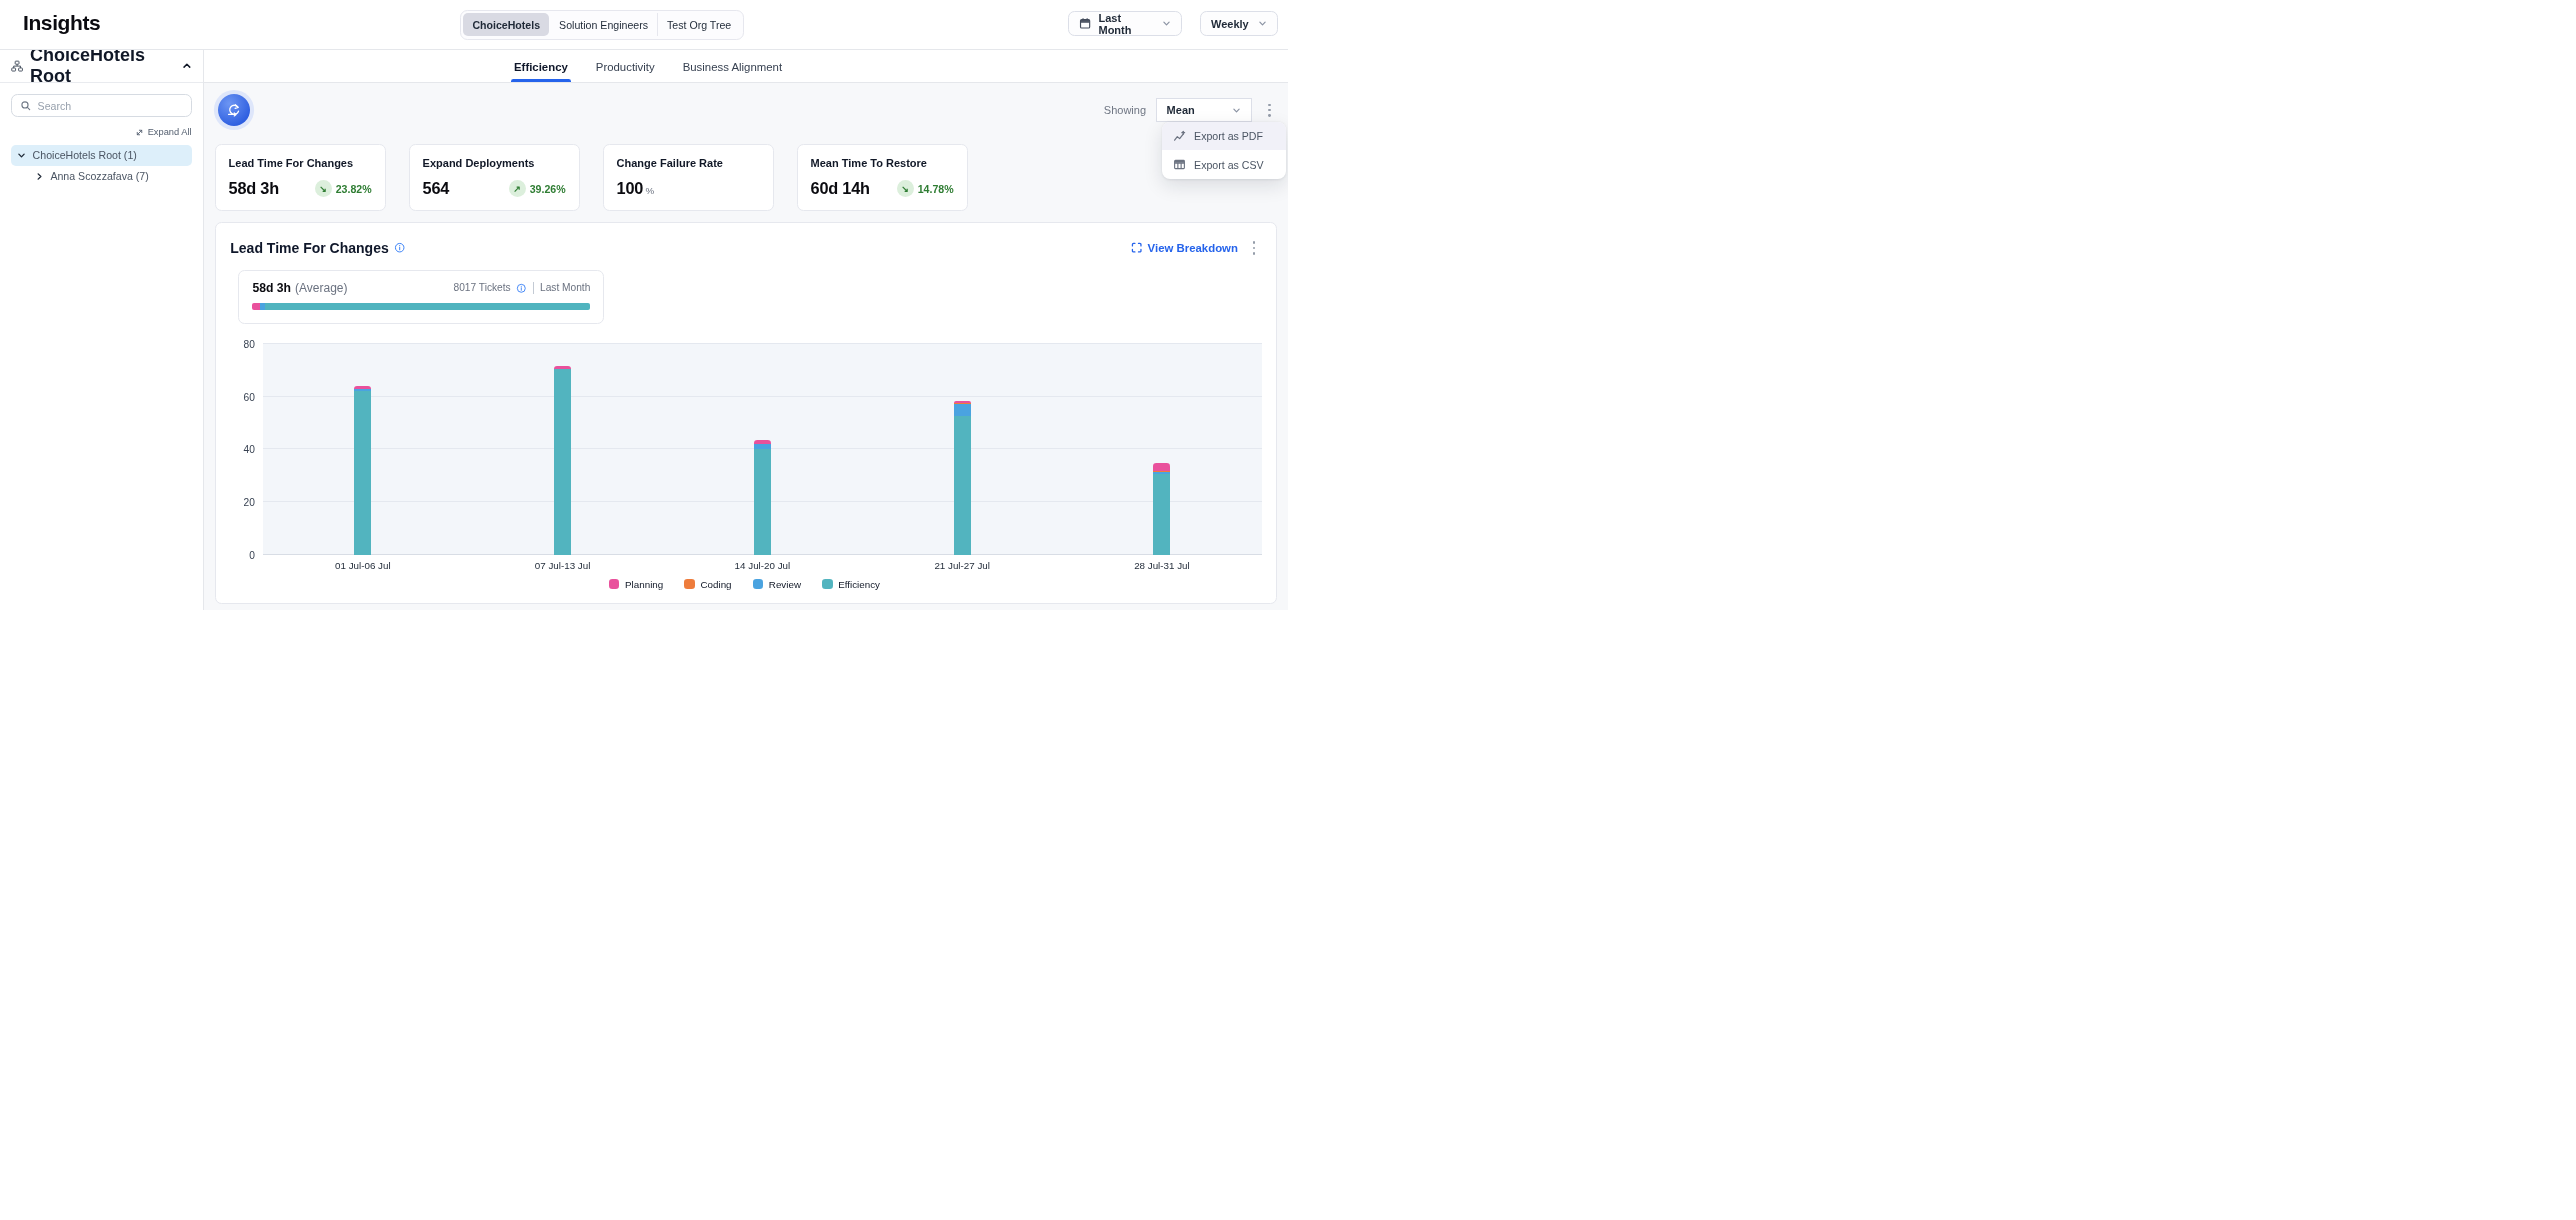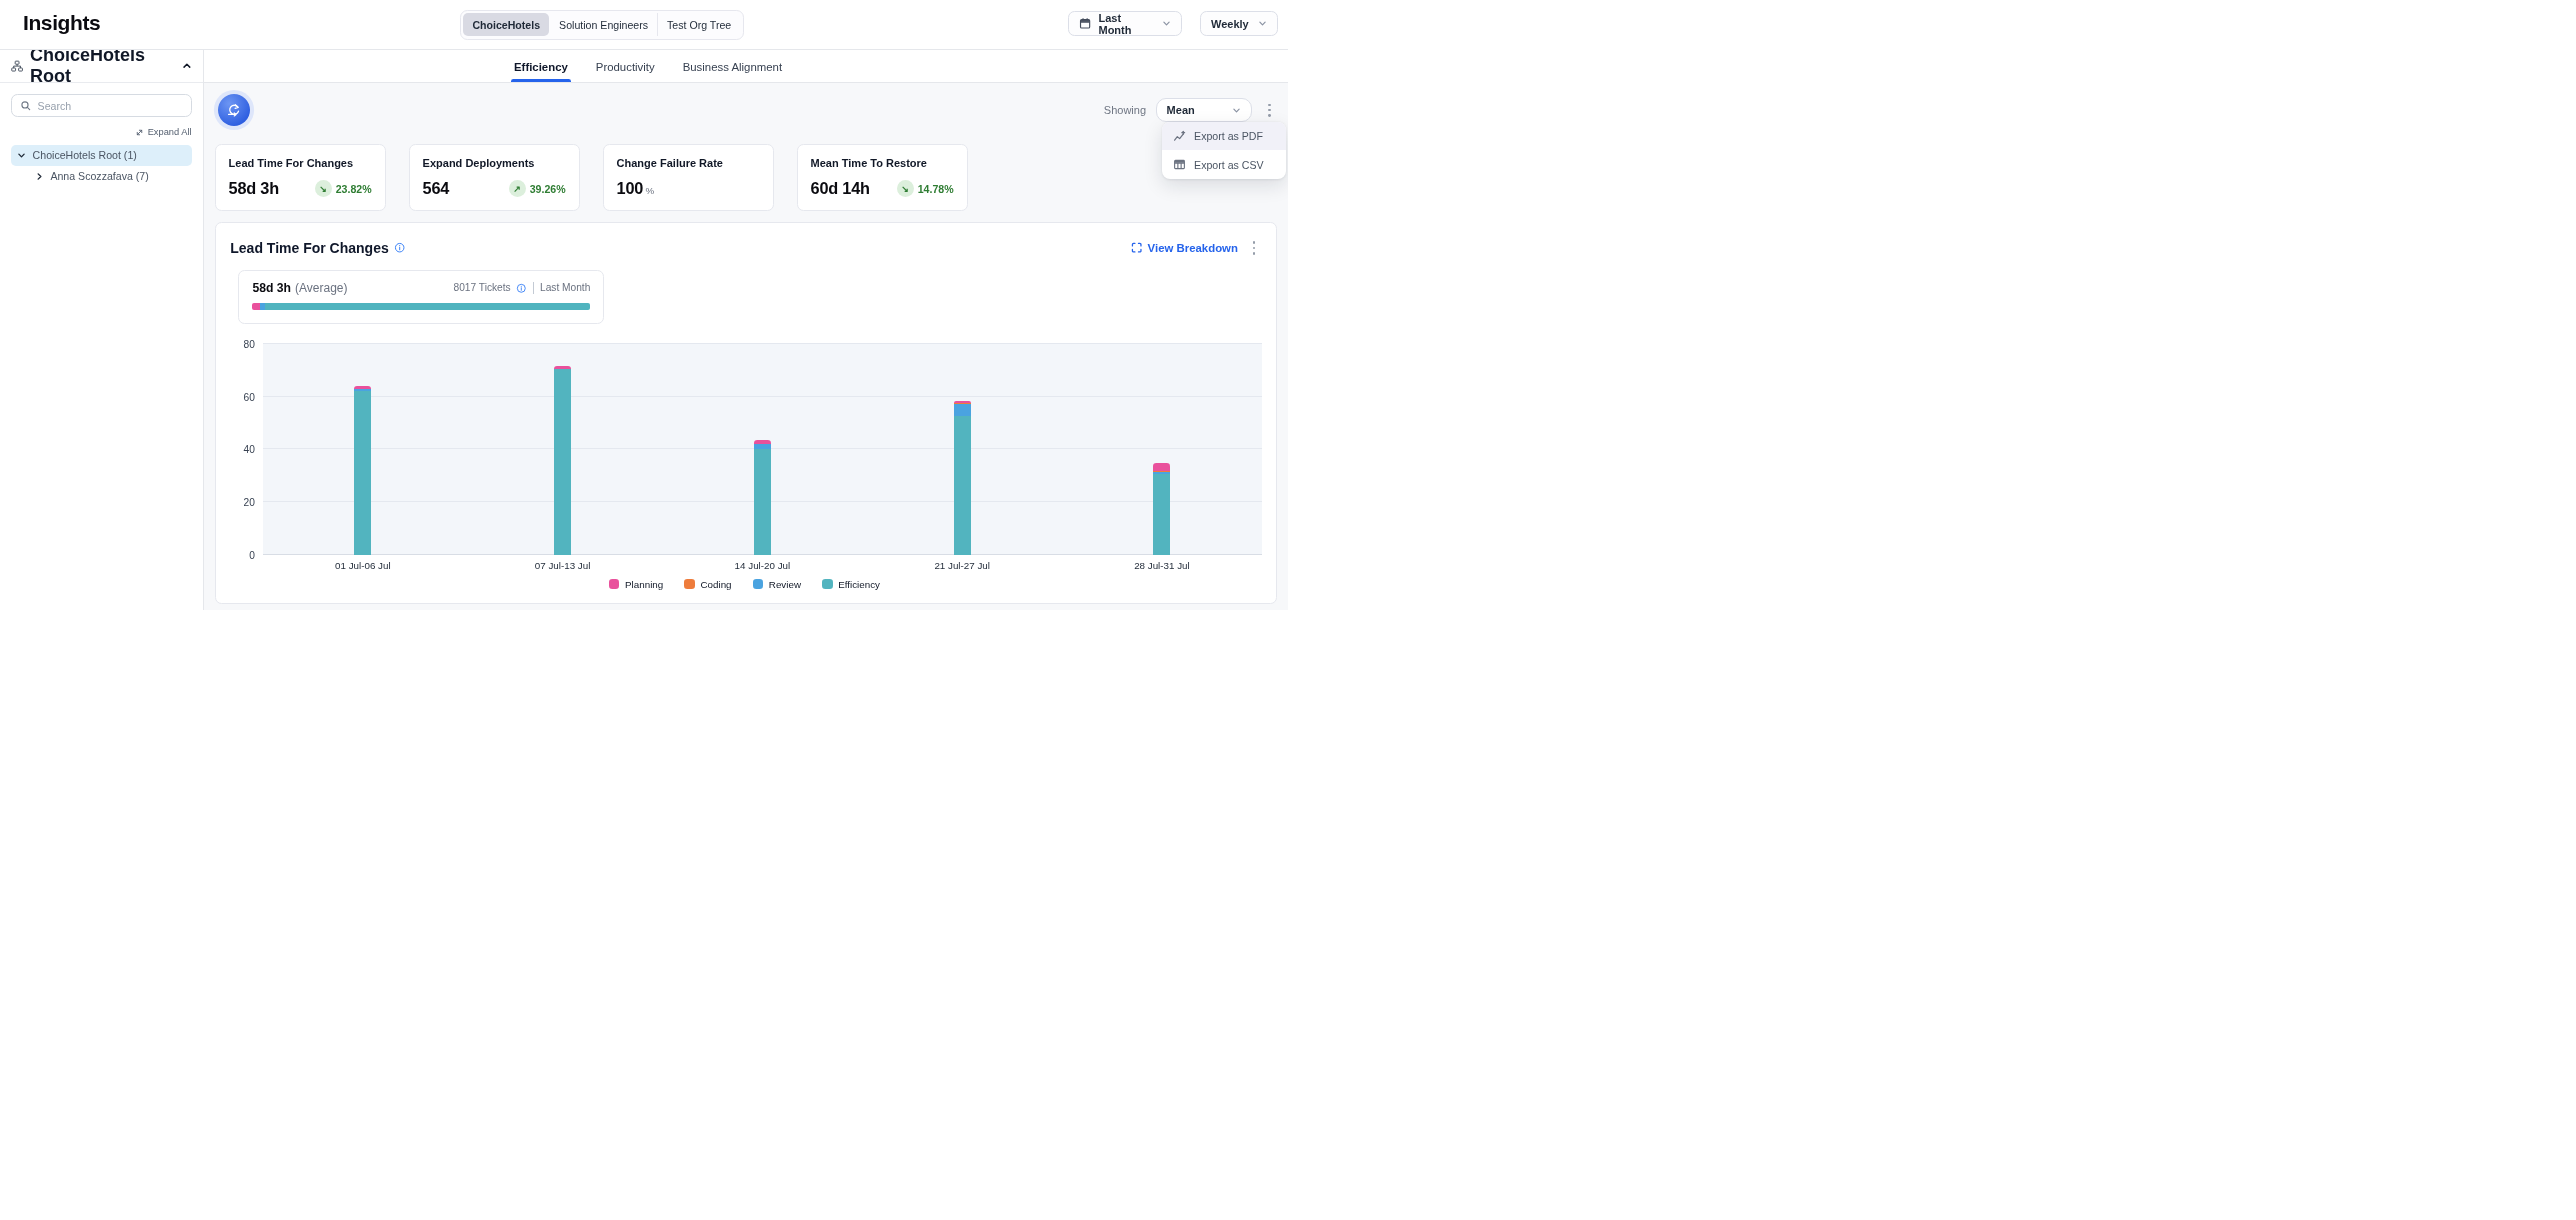--- a/index.html
+++ b/index.html
@@ -47,21 +47,21 @@
   .tab.active::after { content:""; position:absolute; left:-3.3px; right:-3.3px; bottom:0; height:2.4px; background:#2563eb; border-radius:2.4px 2.4px 0 0; }
 
   
   .content { flex:1; background:#f7f8fa; padding:10.6px; overflow:hidden; }
   .dora-header { display:flex; align-items:center; height:34px; margin-bottom:17px; }
   .dora-icon { width:32.5px; height:32.5px; border-radius:50%; background:radial-gradient(circle at 35% 30%, #6d96f3, #2d5ee0 75%); box-shadow:0 0 0 4.1px #dee6fa; display:flex; align-items:center; justify-content:center; margin:0 13px 0 3.3px; flex-shrink:0; }
   .dora-titles .d-title { font-size:15.4px; font-weight:800; color:#0f172a; }
   .dora-titles .d-desc { font-size:10.2px; color:#6b7280; margin-top:3.3px; }
   .dora-controls { margin-left:auto; display:flex; align-items:center; gap:9.8px; }
   .showing-label { font-size:11px; color:#6f7683; }
-  .mean-select { width:96px; height:24.4px; display:flex; align-items:center; padding:0 9.8px; border:0.8px solid #dcdfe8; border-radius:10px; background:#fff; font-size:11px; font-weight:600; color:#1f2937; cursor:pointer; }
+  .mean-select { width:96px; height:24.4px; display:flex; align-items:center; padding:0 9.8px; border:0.8px solid #dcdfe8; border-radius:0; background:#fff; font-size:11px; font-weight:600; color:#1f2937; cursor:pointer; }
   .mean-select .chev { margin-left:auto; color:#8b93a3; display:flex; }
   .kebab { display:flex; flex-direction:column; gap:2.4px; padding:4.9px 6.5px; cursor:pointer; }
   .kebab i { width:2.8px; height:2.8px; border-radius:50%; background:#949ca9; }
 
   
   .export-menu { position:absolute; top:72px; right:1.6px; width:124px; background:#fff; border-radius:8.1px; box-shadow:0 0.8px 2.4px rgba(16,24,40,.08), 0 6.5px 19.5px rgba(16,24,40,.12); overflow:hidden; z-index:30; }
   .menu-item { display:flex; align-items:center; gap:8.1px; height:28.4px; padding:0 10.6px; font-size:10.6px; color:#4b5563; cursor:pointer; }
   .menu-item.hover { background:#f1f1f8; }
 
   

